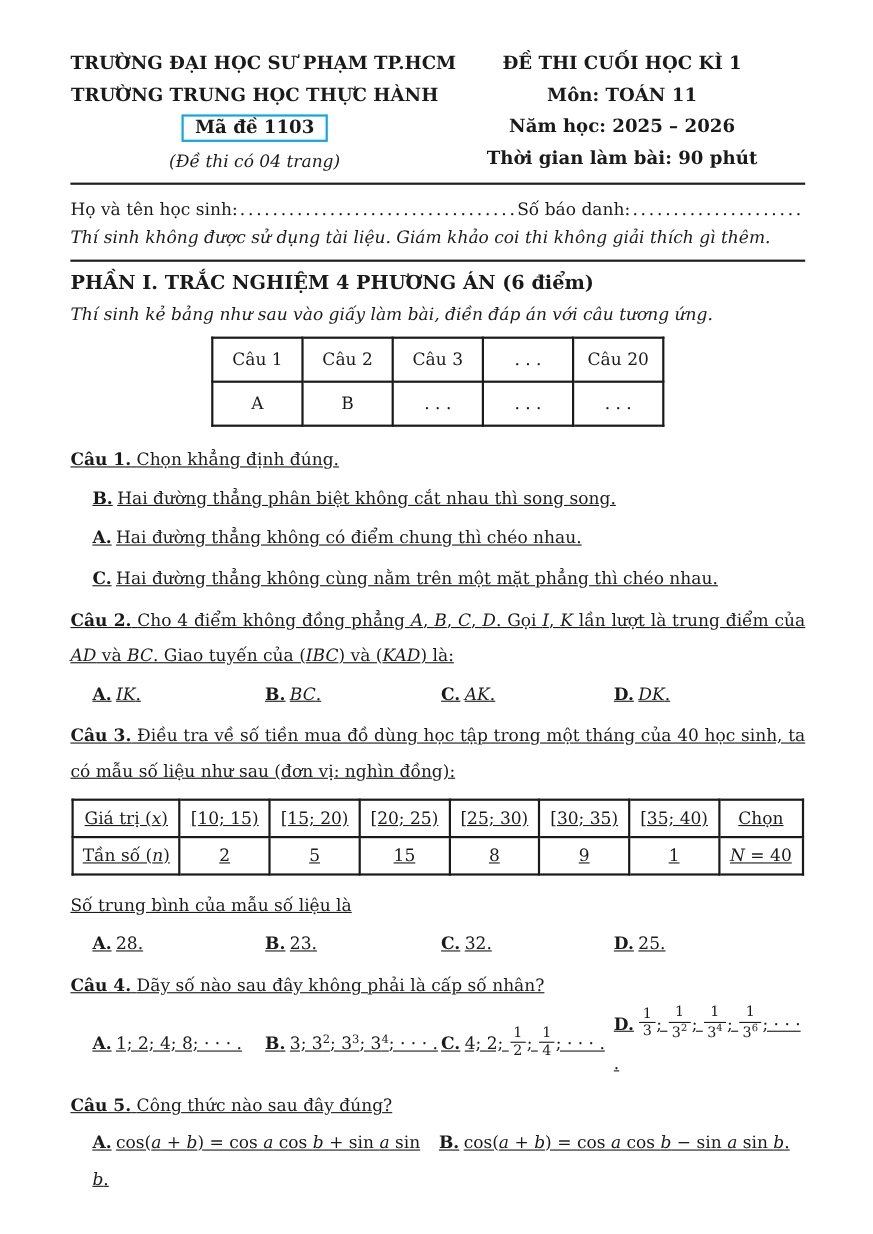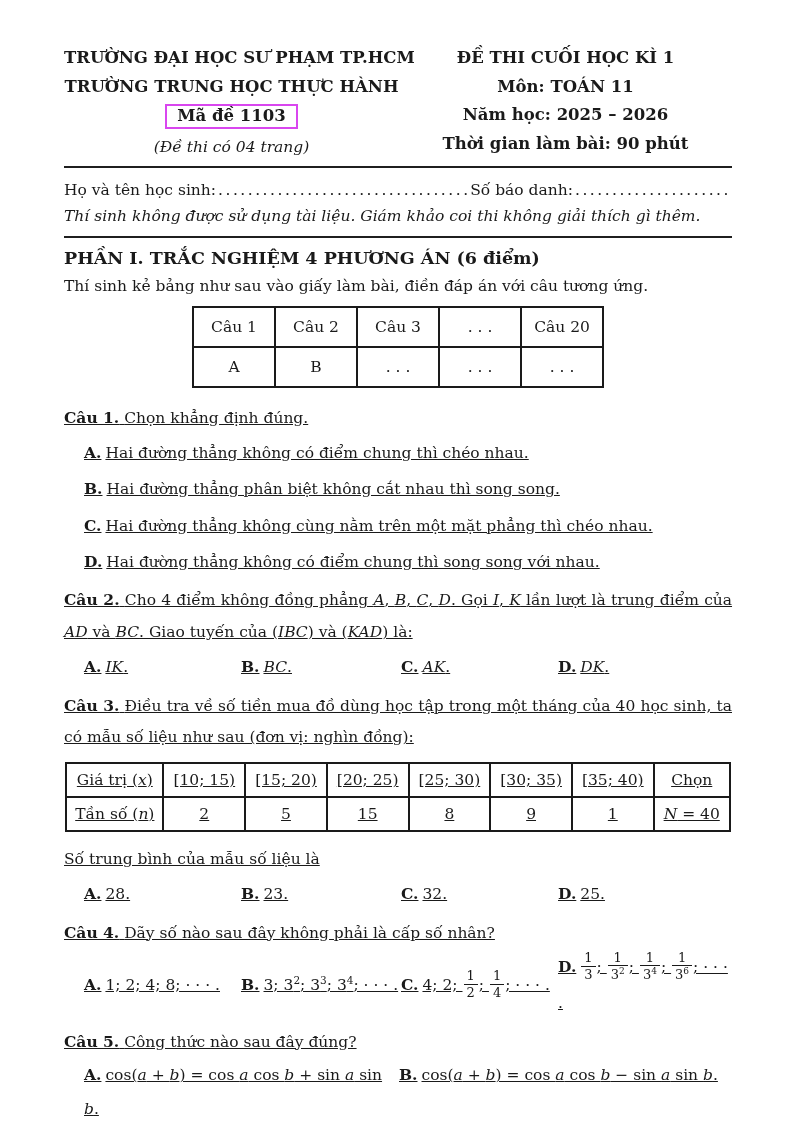--- a/index.html
+++ b/index.html
@@ -11,38 +11,38 @@
     font-size:15.5px;
   }
   .page { padding:44px 62px 0 64px; }
 
   
   .head { display:flex; margin-bottom:6px; }
   .head-left { width:335px; text-align:center; }
   .head-right { flex:1; text-align:center; }
   .hb { font-weight:bold; font-size:16.5px; line-height:28.5px; white-space:nowrap; }
   .code-box {
-    display:inline-block; border:2px solid #d946ef;
+    display:inline-block; border:2px solid #0ea5e9;
     padding:0 10px 2px; margin:3px 0 5px;
     font-weight:bold; font-size:16.5px;
   }
   .pages-note { font-style:italic; font-size:15.5px; line-height:26px; }
 
   .rule { border:none; border-top:2.5px solid #1f1f1f; height:0; }
 
   
   .student-line { display:flex; align-items:flex-end; margin:13px 0 8px; white-space:nowrap; }
   .student-line .lbl { flex:0 0 auto; }
   .dots { flex:1 1 0; overflow:hidden; letter-spacing:2.5px; margin:0 2px; }
   .dots.second { flex:0.62 1 0; }
   .notice { font-style:italic; margin-bottom:11px; }
 
   
   .part-title { font-size:17.5px; font-weight:bold; margin:10px 0 9px; }
-  .instruction { margin-bottom:11px; }
+  .instruction { font-style:italic; margin-bottom:11px; }
 
   
   table { border-collapse:collapse; margin:0 auto; }
   td { border:2px solid #1a1a1a; text-align:center; vertical-align:middle; }
   .answer-table { margin-bottom:14px; }
   .answer-table td { width:82px; height:40px; }
   .freq-table { margin:8px auto 12px; }
   .freq-table td { padding:7px 9px; min-width:52px; height:21px; }
   .freq-table td:first-child { padding:7px 8px; }
 
@@ -112,24 +112,23 @@
         <td>B</td>
         <td>. . .</td>
         <td>. . .</td>
         <td>. . .</td>
       </tr>
     </tbody>
   </table>
 
   <div class="q">
     <p class="q-text"><span class="q-num">Câu 1.</span> <span>Chọn khẳng định đúng.</span></p>
+    <p class="opt-line"><span class="opt-label">B.</span><span>Hai đường thẳng phân biệt không cắt nhau thì song song.</span></p>
     <p class="opt-line"><span class="opt-label">A.</span><span>Hai đường thẳng không có điểm chung thì chéo nhau.</span></p>
-    <p class="opt-line"><span class="opt-label">B.</span><span>Hai đường thẳng phân biệt không cắt nhau thì song song.</span></p>
     <p class="opt-line"><span class="opt-label">C.</span><span>Hai đường thẳng không cùng nằm trên một mặt phẳng thì chéo nhau.</span></p>
-    <p class="opt-line"><span class="opt-label">D.</span><span>Hai đường thẳng không có điểm chung thì song song với nhau.</span></p>
   </div>
 
   <div class="q">
     <p class="q-text"><span class="q-num">Câu 2.</span> <span>Cho 4 điểm không đồng phẳng <i>A</i>, <i>B</i>, <i>C</i>, <i>D</i>. Gọi <i>I</i>, <i>K</i> lần lượt là trung điểm của <i>AD</i> và <i>BC</i>. Giao tuyến của (<i>IBC</i>) và (<i>KAD</i>) là:</span></p>
     <div class="opt-row">
       <span><span class="opt-label">A.</span><span><i>IK</i>.</span></span>
       <span><span class="opt-label">B.</span><span><i>BC</i>.</span></span>
       <span><span class="opt-label">C.</span><span><i>AK</i>.</span></span>
       <span><span class="opt-label">D.</span><span><i>DK</i>.</span></span>
     </div>

